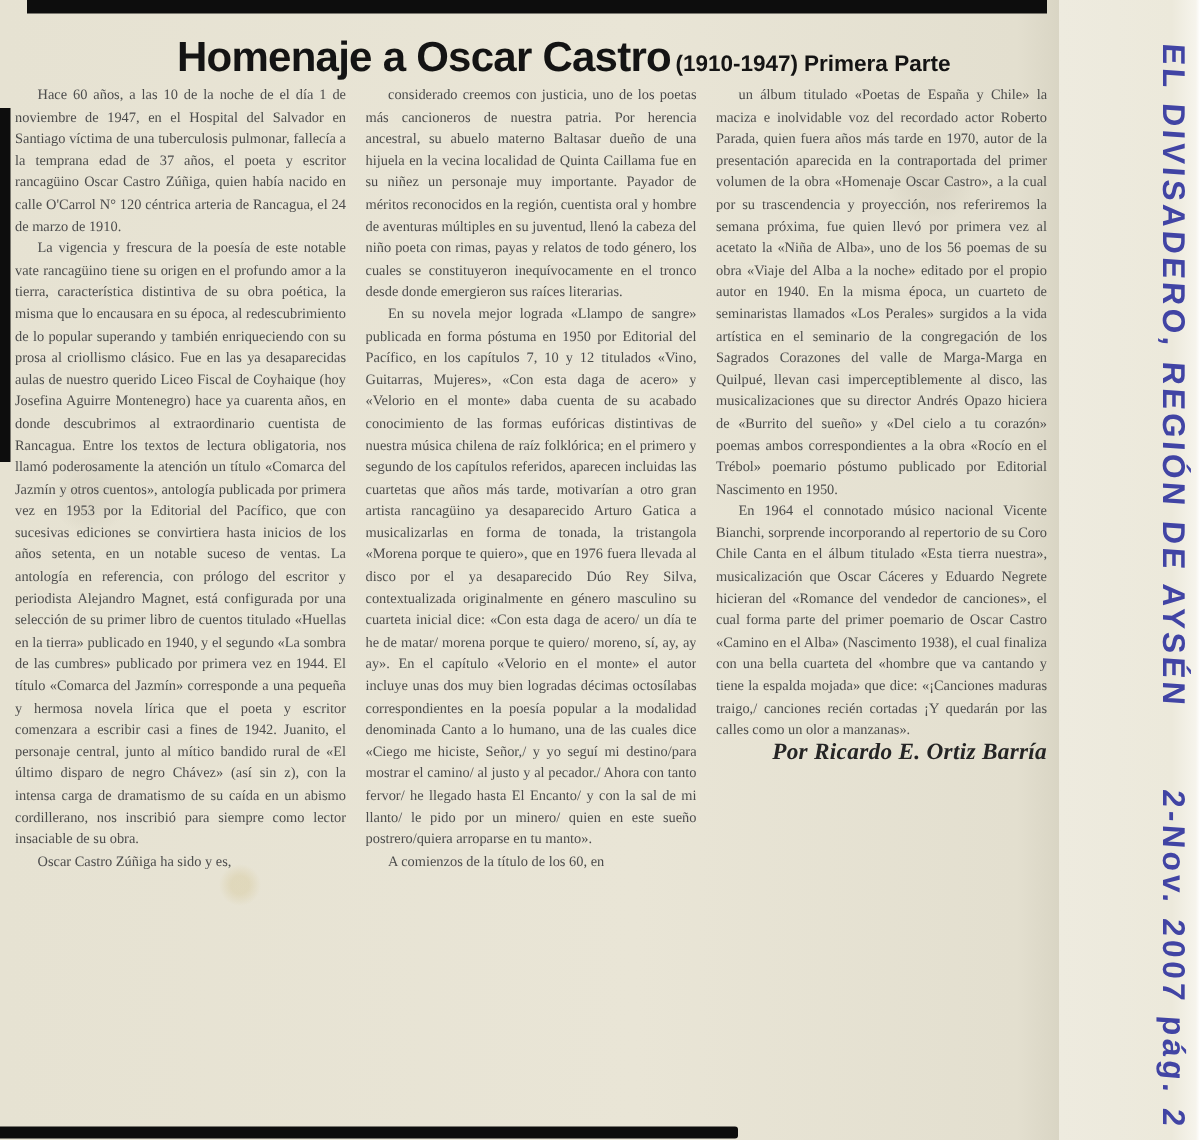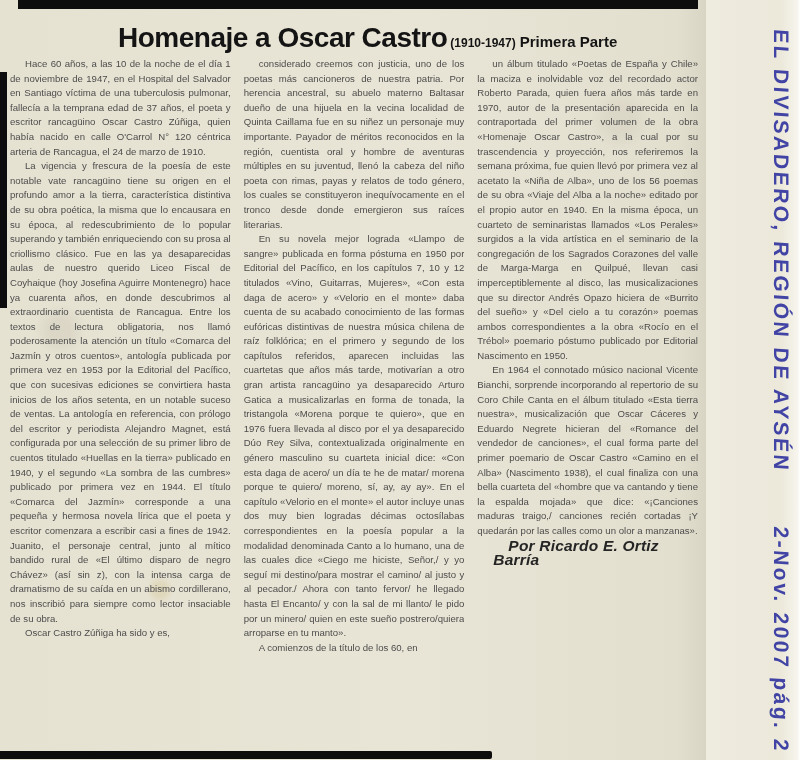--- a/index.html
+++ b/index.html
@@ -33,42 +33,43 @@
   .bar-left{left:0;top:72px;width:7px;height:236px;}
   .bar-bottom{left:0;top:751px;width:492px;height:8px;border-radius:0 2px 2px 0;}
 
   
   .title-row{
     position:absolute;left:118px;top:22px;width:585px;
     display:flex;align-items:baseline;white-space:nowrap;
     color:#141414;
   }
   .title-main{font-size:28px;font-weight:bold;letter-spacing:-0.5px;}
-  .title-years{font-size:12px;font-weight:bold;margin-left:3px;}
+  .title-years{font-size:15px;font-weight:bold;margin-left:3px;}
   .title-part{font-size:15px;font-weight:bold;margin-left:4px;}
 
   
   .columns{
     position:absolute;left:10px;top:57px;width:688px;height:692px;
     display:flex;gap:13px;
     filter:blur(0.3px);
   }
   .col{
     flex:1 1 0;
     font-size:9.6px;line-height:14.6px;
     color:#4c4c4c;
     text-align:justify;
     overflow:hidden;
+    font-family:Liberation Serif, serif;
   }
   .col p{margin:0;text-indent:15px;}
   .byline{
     margin-top:44px;
     padding-left:16px;
     font-size:15.5px;font-weight:bold;font-style:italic;
-    color:#252525;text-align:left;text-indent:0;
+    color:#252525;text-align:right;text-indent:0;
     letter-spacing:0.2px;
   }
 
   
   .handwriting{
     position:absolute;left:793px;top:30px;
     transform:rotate(90deg) skewX(-4deg);
     transform-origin:0 0;
     white-space:nowrap;
     font-size:21px;

